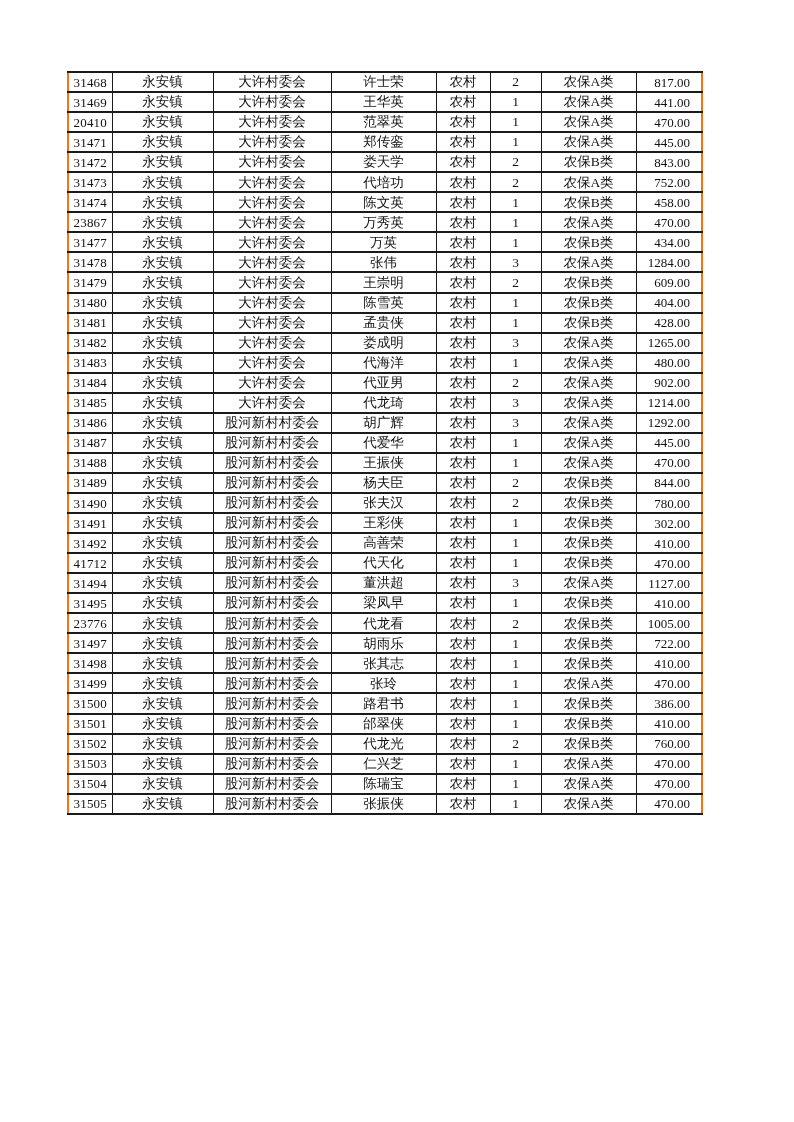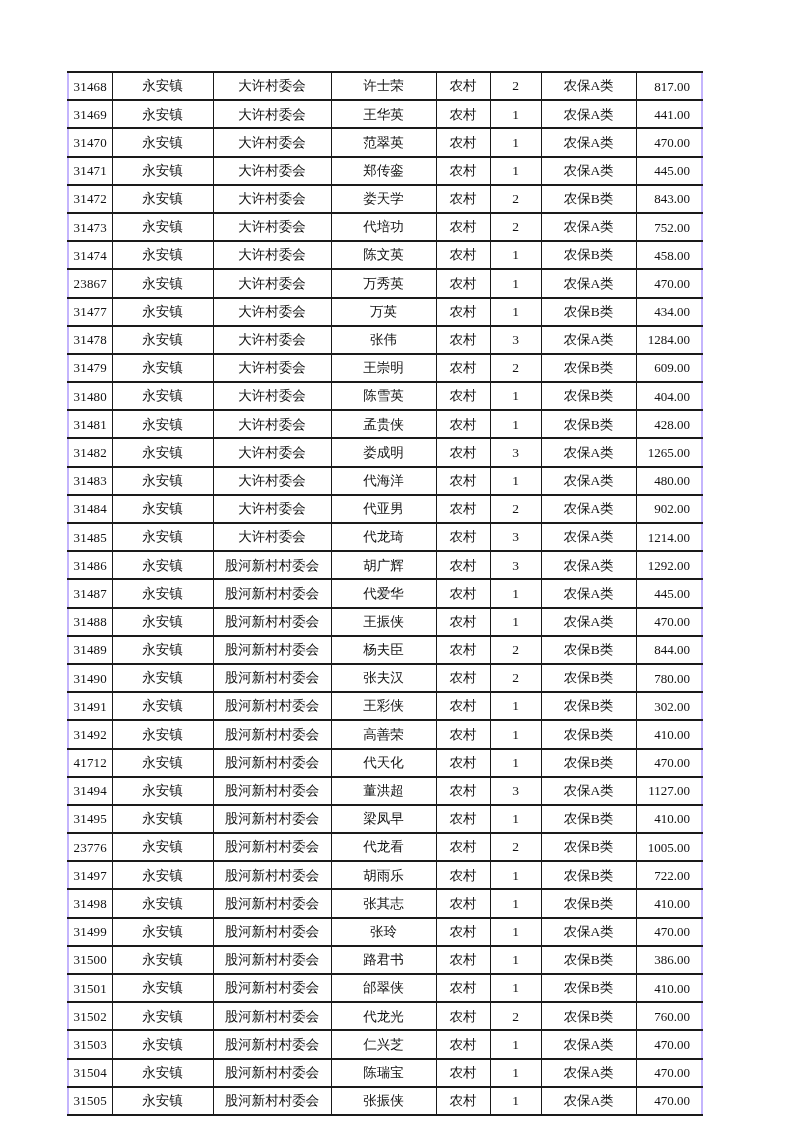--- a/index.html
+++ b/index.html
@@ -17,24 +17,24 @@
   .page {
     position: absolute;
     inset: 0;
     background: #ffffff;
   }
   table.roster {
     position: absolute;
     left: 67px;
     top: 71px;
     width: 634px;
-    height: 1045px;
+    height: 744px;
     border-collapse: collapse;
     table-layout: fixed;
-    border: 2px solid #c4b5fd;
+    border: 2px solid #f97316;
   }
   table.roster td {
     border: 1px solid #1a1a1a;
     border-top-width: 2px;
     border-bottom-width: 2px;
     padding: 0;
     font-size: 13.5px;
     line-height: 1;
     color: #111111;
     text-align: center;
@@ -90,21 +90,21 @@
           <td class="col-id">31469</td>
           <td class="col-town">永安镇</td>
           <td class="col-village">大许村委会</td>
           <td class="col-name">王华英</td>
           <td class="col-residence">农村</td>
           <td class="col-count">1</td>
           <td class="col-category">农保A类</td>
           <td class="col-amount">441.00</td>
         </tr>
         <tr>
-          <td class="col-id">31470</td>
+          <td class="col-id">20410</td>
           <td class="col-town">永安镇</td>
           <td class="col-village">大许村委会</td>
           <td class="col-name">范翠英</td>
           <td class="col-residence">农村</td>
           <td class="col-count">1</td>
           <td class="col-category">农保A类</td>
           <td class="col-amount">470.00</td>
         </tr>
         <tr>
           <td class="col-id">31471</td>

